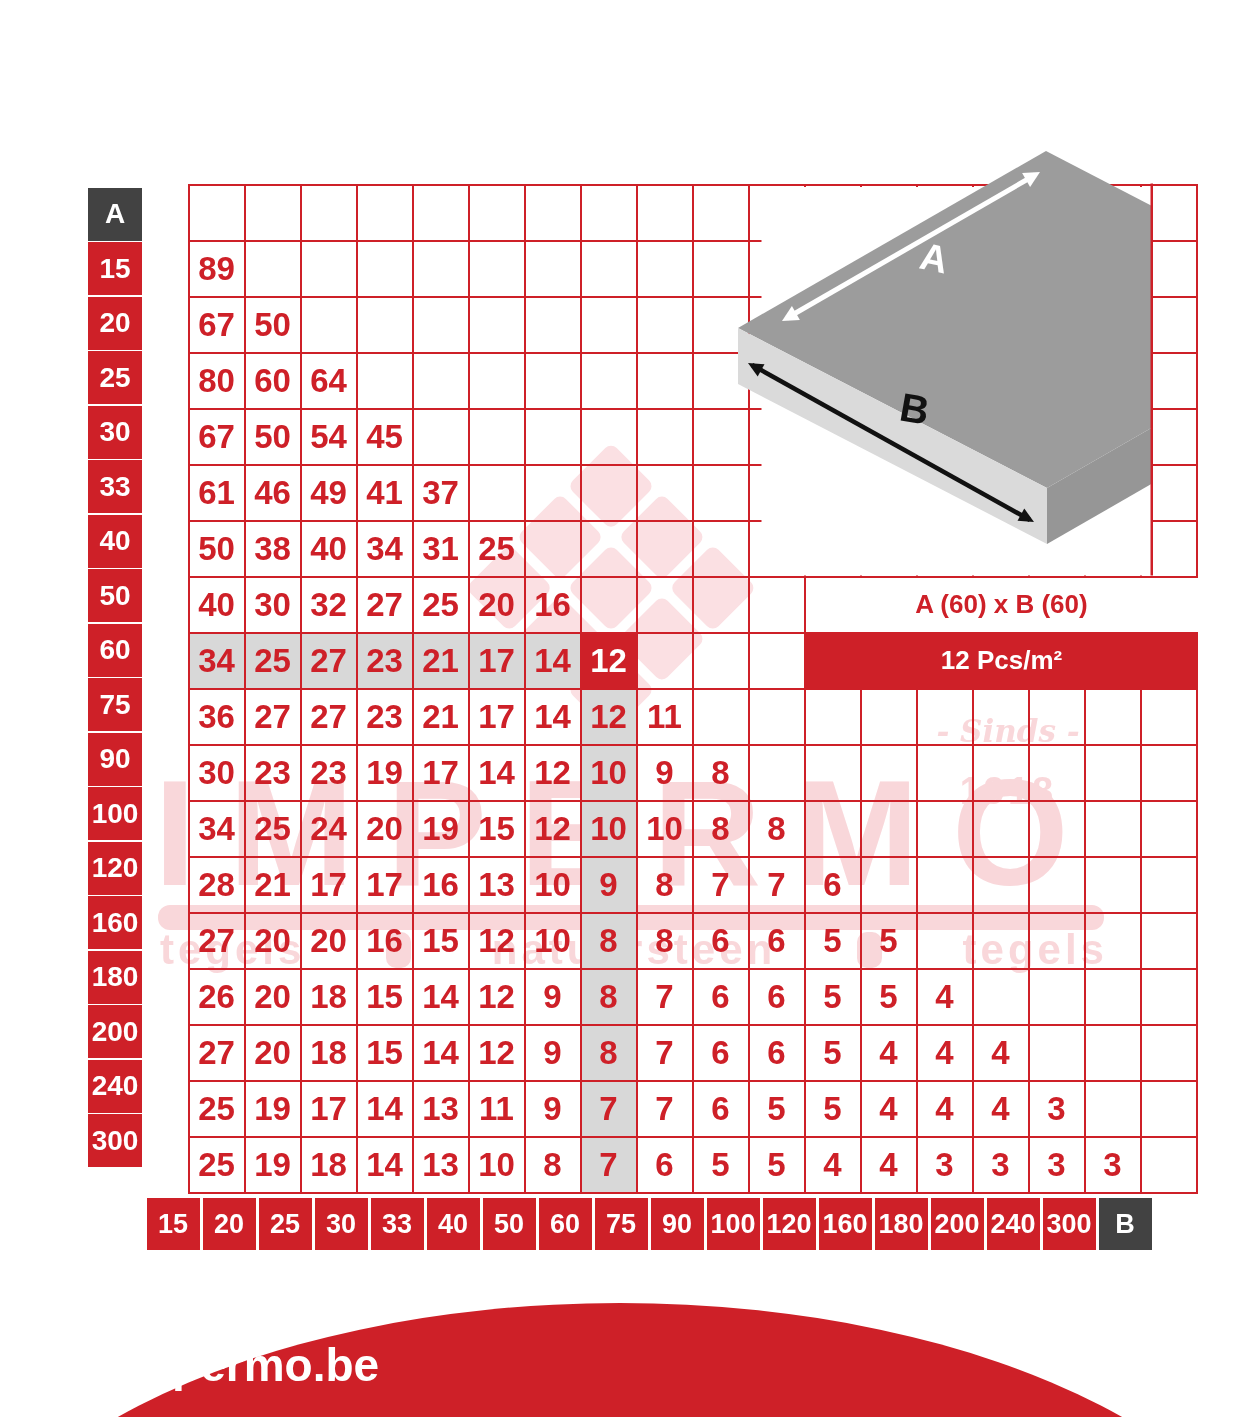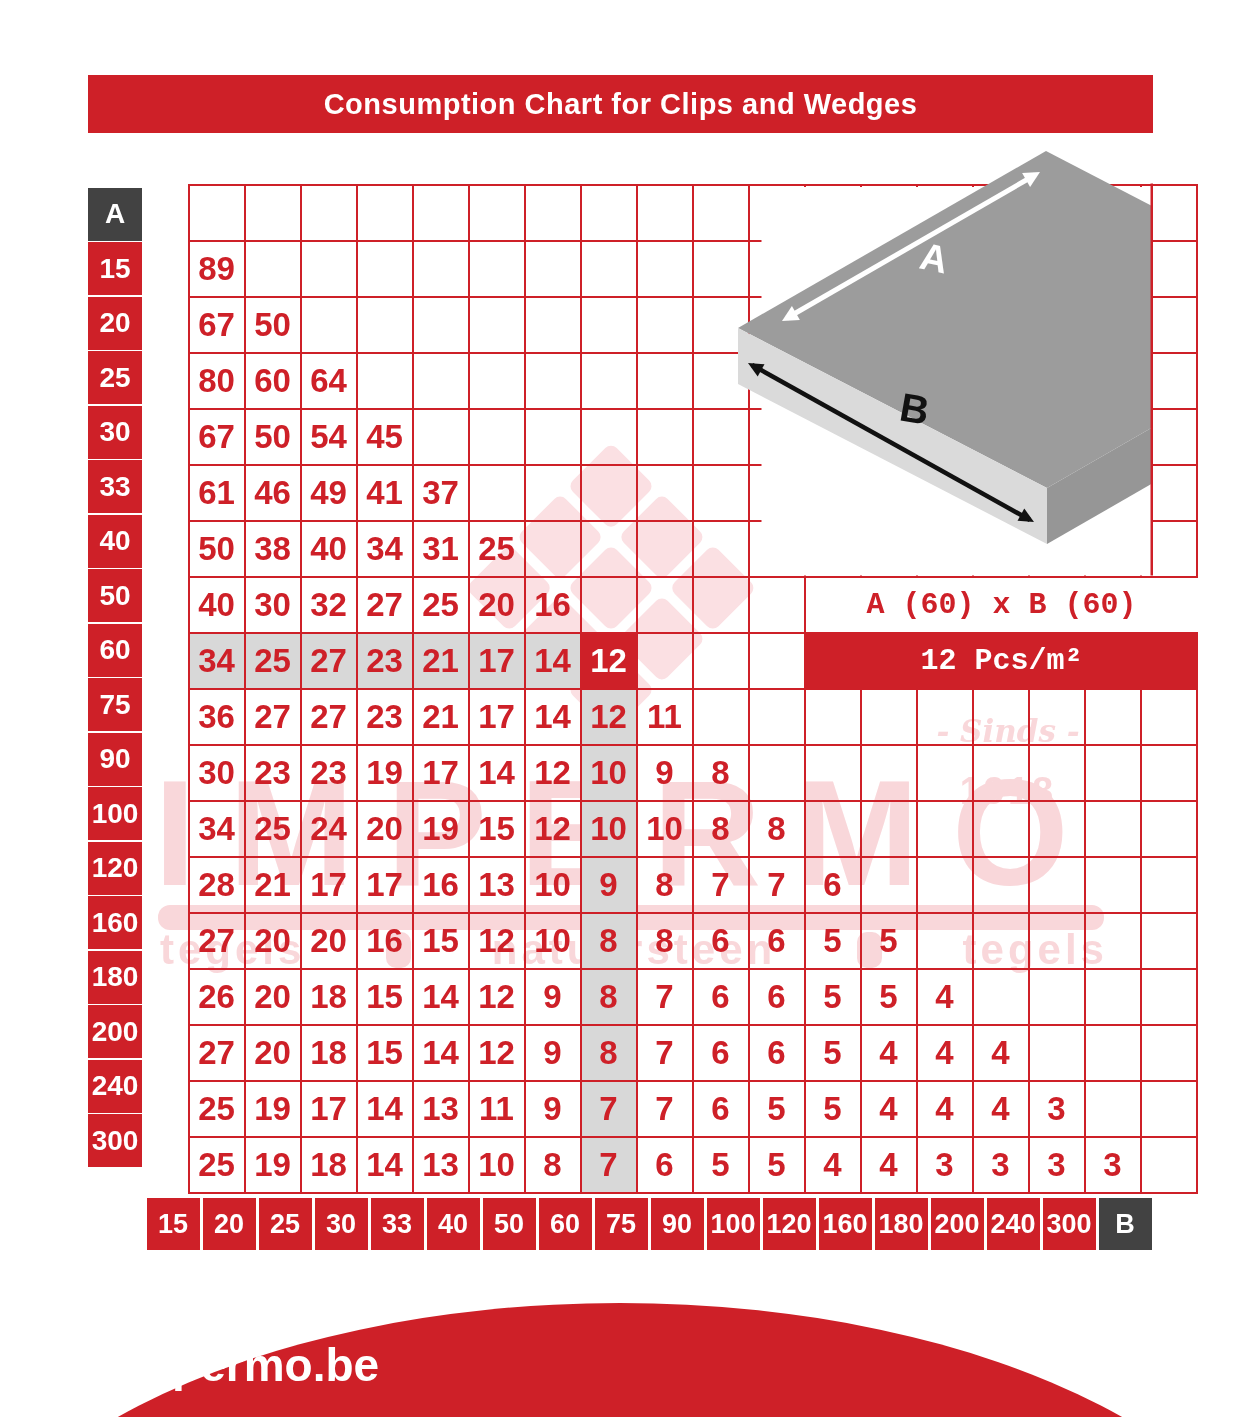--- a/index.html
+++ b/index.html
@@ -46,21 +46,21 @@
   
   .data-grid{position:absolute;left:54.5px;top:-2.5px;z-index:2;
     display:grid;grid-template-columns:repeat(18,56px);grid-auto-rows:56px;
     border-top:2.5px solid var(--red);border-left:2.5px solid var(--red);margin-left:45px;}
   .dcell{box-sizing:border-box;border-right:2.5px solid var(--red);border-bottom:2.5px solid var(--red);
     display:flex;align-items:center;justify-content:center;
     color:var(--red);font-weight:bold;font-size:33px;background:transparent;}
   .dcell.hl{background:var(--gray);}
   .dcell.sel{background:var(--red);color:#fff;}
   .merged{box-sizing:border-box;grid-column:span 7;display:flex;align-items:center;justify-content:center;
-    border-bottom:2.5px solid var(--red);font-weight:bold;font-size:30px;font-family:Liberation Mono, monospace;}
+    border-bottom:2.5px solid var(--red);font-weight:bold;font-size:26px;}
   .merged.size{background:#fff;color:var(--red);}
   .merged.bar{background:var(--red);color:#fff;}
 
   
   .col-headers{position:absolute;left:57px;top:1012px;width:1008px;z-index:4;
     display:grid;grid-template-columns:repeat(18,56px);}
   .bcell{height:52px;margin:0 1.5px;background:var(--red);color:#fff;font-weight:bold;font-size:27px;
     display:flex;align-items:center;justify-content:center;}
   .bcell.dark{background:var(--dark);}
 
@@ -71,23 +71,20 @@
   .footer-ellipse{position:absolute;left:-60px;top:1303px;width:1360px;height:700px;
     background:var(--red);border-radius:50%;}
   .footer-text{position:absolute;left:0;top:1338px;width:1240px;text-align:left;z-index:5;
     color:#fff;font-weight:bold;font-size:46px;}
 </style>
 </head>
 <body>
 
 <div class="page">
 
-  <div class="title-bar">
-    <span>Consumption Chart for Clips and Wedges</span>
-  </div>
 
   <div class="table-wrap">
 
     <div class="wm wm-diamond" id="wmDiamond">
         <div class="tile"></div>
         <div class="tile"></div>
         <div class="tile"></div>
         <div class="tile"></div>
         <div class="tile"></div>
         <div class="tile"></div>

